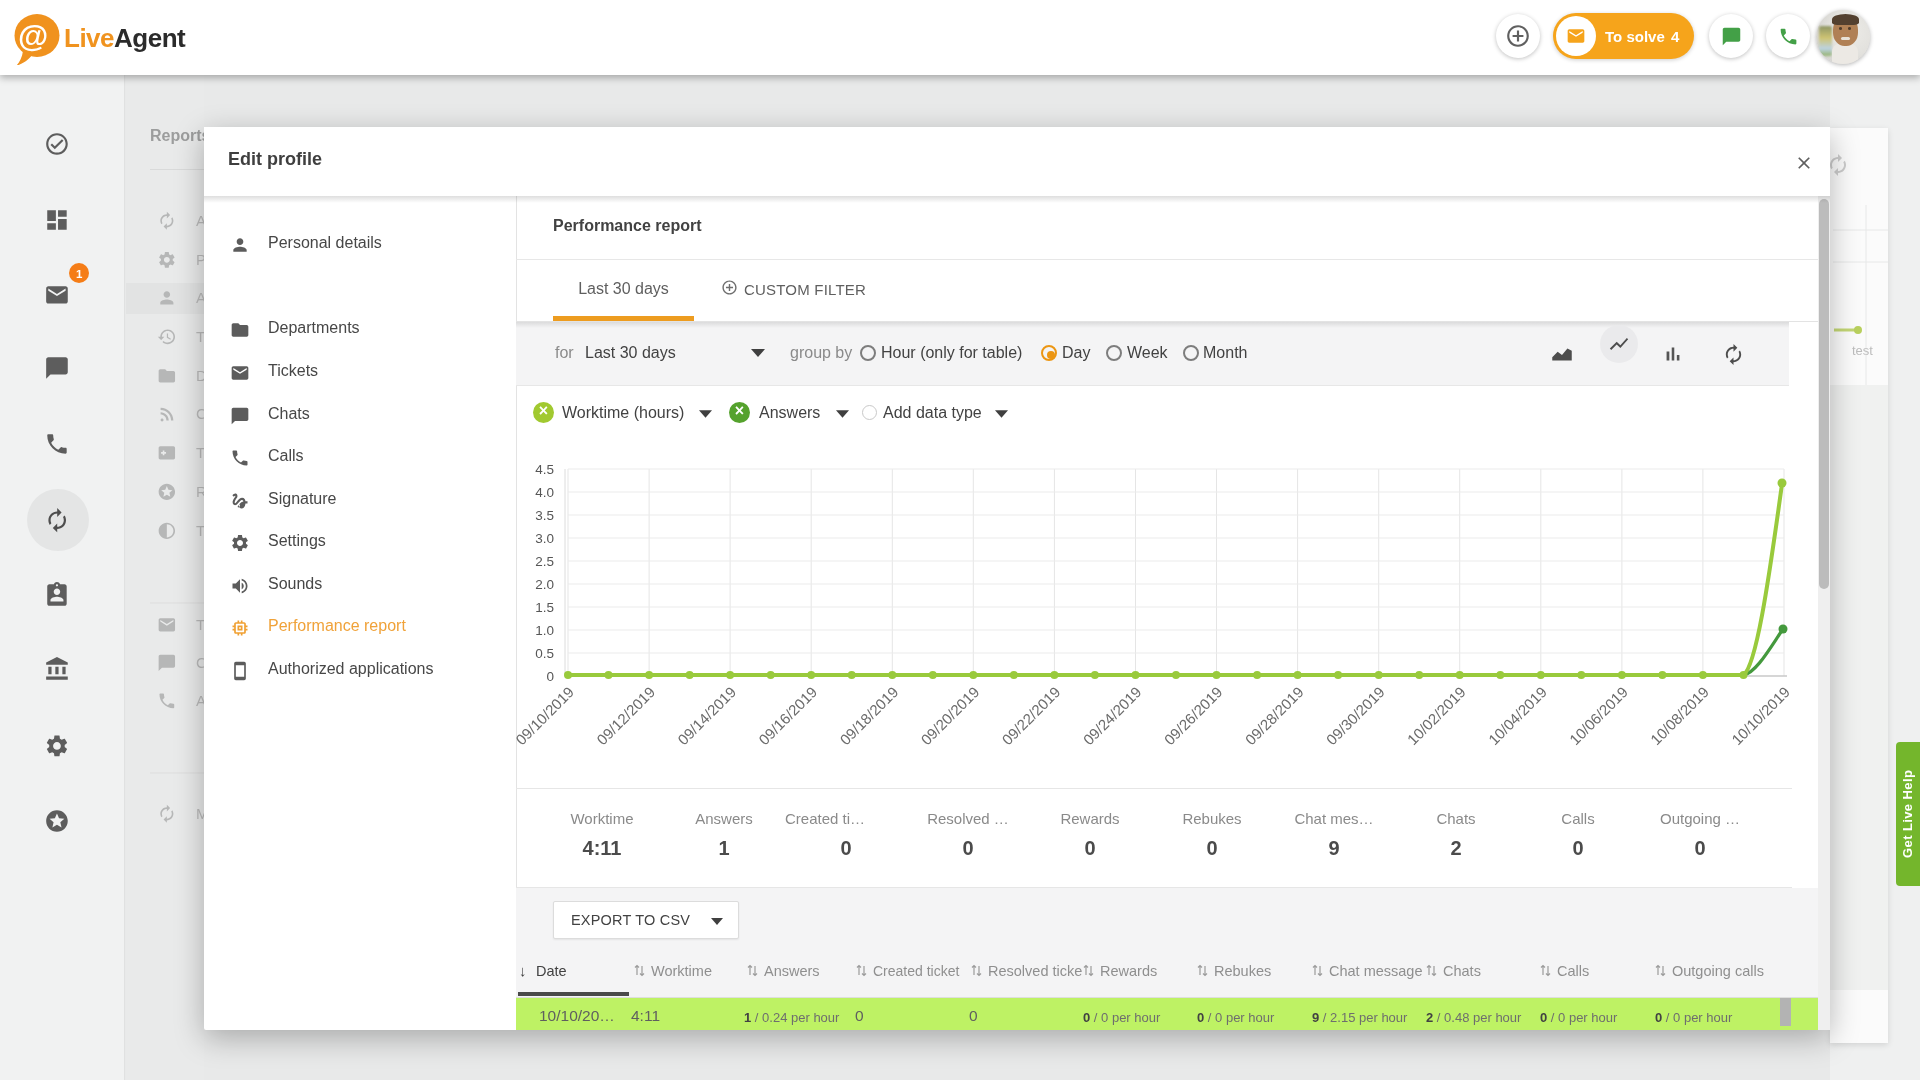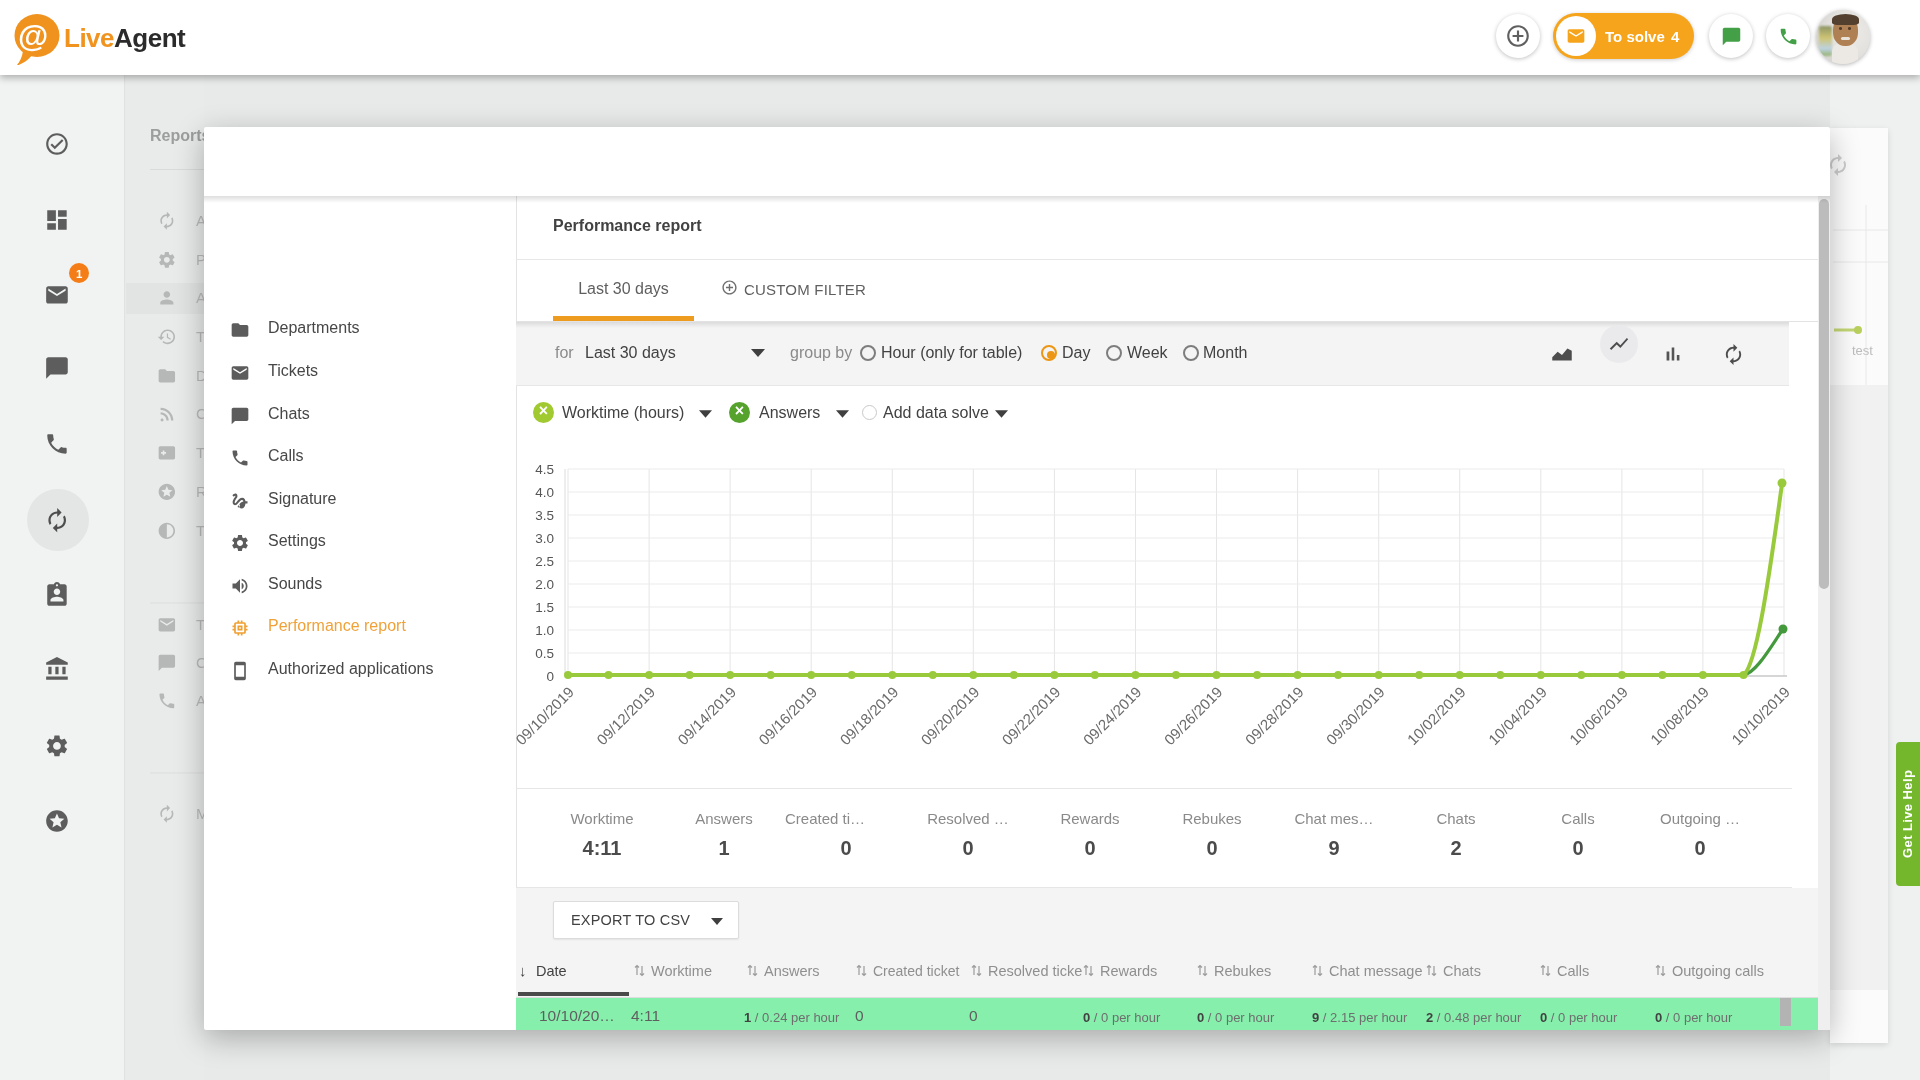--- a/index.html
+++ b/index.html
@@ -171,20 +171,26 @@
     <div class="abs" style="left:17px;top:7px;width:25px;height:29px;border-radius:44% 44% 46% 46%;background:#b08055;"></div>
     <div class="abs" style="left:16px;top:4px;width:27px;height:11px;border-radius:50% 50% 20% 20%;background:#53402f;"></div>
     <div class="abs" style="left:23px;top:17px;width:3px;height:2.5px;border-radius:50%;background:#503c2b;"></div>
     <div class="abs" style="left:32px;top:17px;width:3px;height:2.5px;border-radius:50%;background:#503c2b;"></div>
     <div class="abs" style="left:25px;top:27px;width:9px;height:3px;border-radius:2px;background:#e8e2d8;"></div>
   </div>
 </div>
 
 <div id="modal">
   <div id="mnav">
+    <div class="it" style="top:28px;">
+          <svg class="nico" width="20" height="20" viewBox="0 0 24 24" fill="#5c5c5c">
+            <path d="M12 12c2.21 0 4-1.79 4-4s-1.79-4-4-4-4 1.79-4 4 1.79 4 4 4zm0 2c-2.67 0-8 1.34-8 4v2h16v-2c0-2.66-5.33-4-8-4z"></path>
+          </svg>
+          <span class="lbl">Personal details</span>
+        </div>
     <div class="it" style="top:113px;">
           <svg class="nico" width="20" height="20" viewBox="0 0 24 24" fill="#5c5c5c">
             <path d="M10 4H4c-1.1 0-1.99.9-1.99 2L2 18c0 1.1.9 2 2 2h16c1.1 0 2-.9 2-2V8c0-1.1-.9-2-2-2h-8l-2-2z"></path>
           </svg>
           <span class="lbl">Departments</span>
         </div>
     <div class="it" style="top:156px;">
           <svg class="nico" width="20" height="20" viewBox="0 0 24 24" fill="#5c5c5c">
             <path d="M20 4H4c-1.1 0-1.99.9-1.99 2L2 18c0 1.1.9 2 2 2h16c1.1 0 2-.9 2-2V6c0-1.1-.9-2-2-2zm0 4l-8 5-8-5V6l8 5 8-5v2z"></path>
           </svg>
@@ -283,21 +289,21 @@
     <svg width="13" height="8" viewBox="0 0 14 8" style="position:absolute;left:183px;top:214px;">
           <path d="M0 0 L14 0 L7 8 Z" fill="#3f3f3f"></path>
         </svg>
     <div class="abs" style="left:213px;top:206px;width:21px;height:21px;border-radius:50%;background:#55a22d;"></div>
     <div class="abs" style="left:213px;top:205.5px;width:21px;text-align:center;font-size:16px;font-weight:bold;color:#fff;">×</div>
     <div class="abs" style="left:243px;top:208px;font-size:16px;color:#424242;">Answers</div>
     <svg width="13" height="8" viewBox="0 0 14 8" style="position:absolute;left:320px;top:214px;">
           <path d="M0 0 L14 0 L7 8 Z" fill="#3f3f3f"></path>
         </svg>
     <div class="abs" style="left:346px;top:209px;width:15px;height:15px;border-radius:50%;border:1.5px solid #c9c9c9;"></div>
-    <div class="abs" style="left:367px;top:208px;font-size:16px;color:#424242;">Add data solve</div>
+    <div class="abs" style="left:367px;top:208px;font-size:16px;color:#424242;">Add data type</div>
     <svg width="13" height="8" viewBox="0 0 14 8" style="position:absolute;left:479px;top:214px;">
           <path d="M0 0 L14 0 L7 8 Z" fill="#3f3f3f"></path>
         </svg>
 <svg class="abs" style="left:0;top:0;" width="1302" height="834" viewBox="0 0 1302 834">
 <path d="M52.0 273 V480 M133.1 273 V480 M214.1 273 V480 M295.2 273 V480 M376.3 273 V480 M457.3 273 V480 M538.4 273 V480 M619.5 273 V480 M700.5 273 V480 M781.6 273 V480 M862.7 273 V480 M943.7 273 V480 M1024.8 273 V480 M1105.9 273 V480 M1186.9 273 V480 M1268.0 273 V480" stroke="#e5e5e5" fill="none" stroke-width="1"></path>
 <path d="M52 273 H1268 M52 296 H1268 M52 319 H1268 M52 342 H1268 M52 365 H1268 M52 388 H1268 M52 411 H1268 M52 434 H1268 M52 457 H1268" stroke="#ebebeb" fill="none" stroke-width="1"></path>
 <path d="M49 480 H1271" stroke="#c8c8c8" stroke-width="1.5" fill="none"></path>
 <path d="M49 273 V480" stroke="#dcdcdc" stroke-width="1" fill="none"></path>
 <text x="38" y="277.5" font-size="13.5" fill="#565656" text-anchor="end">4.5</text>
 <text x="38" y="300.5" font-size="13.5" fill="#565656" text-anchor="end">4.0</text>
@@ -458,33 +464,39 @@
         </div>
 <div class="abs" style="left:1139px;top:765px;width:112px;height:20px;overflow:hidden;text-align:center;">
           <svg width="11" height="13" viewBox="0 0 11 13" style="position:absolute;left:0;top:3px;">
             <path d="M3 11 V2 M1 3.5 L3 1.5 L5 3.5" stroke="#9b9b9b" stroke-width="1.2" fill="none"></path>
             <path d="M8 2 V11 M6 9.5 L8 11.5 L10 9.5" stroke="#9b9b9b" stroke-width="1.2" fill="none"></path>
           </svg>
           <span style="position:absolute;left:17px;top:2px;font-size:14.5px;color:#8f8f8f;white-space:nowrap;">Outgoing calls</span>
         </div>
     <div class="abs" style="left:2px;top:796px;width:111px;height:4px;background:#4a4a4a;"></div>
     <div class="hline" style="left:0;top:801px;width:1302px;background:#dedede;"></div>
-    <div style="position:absolute;left:0;top:802px;width:1302px;height:32px;background:#86efac;">
+    <div style="position:absolute;left:0;top:802px;width:1302px;height:32px;background:#bef264;">
           <div class="abs" style="left:23px;top:9px;font-size:15.5px;color:#5f5f5f;">10/10/20…</div>
 <div class="abs" style="left:115px;top:9px;font-size:15.5px;color:#5f5f5f;">4:11</div>
 <div class="abs" style="left:228px;top:10px;white-space:nowrap;"><span style="font-weight:bold;color:#424242;font-size:13px;">1</span><span style="font-size:13px;color:#6e6e6e;"> / 0.24 per hour</span></div>
 <div class="abs" style="left:339px;top:9px;font-size:15.5px;color:#5f5f5f;">0</div>
 <div class="abs" style="left:453px;top:9px;font-size:15.5px;color:#5f5f5f;">0</div>
 <div class="abs" style="left:567px;top:10px;white-space:nowrap;"><span style="font-weight:bold;color:#424242;font-size:13px;">0</span><span style="font-size:13px;color:#6e6e6e;"> / 0 per hour</span></div>
 <div class="abs" style="left:681px;top:10px;white-space:nowrap;"><span style="font-weight:bold;color:#424242;font-size:13px;">0</span><span style="font-size:13px;color:#6e6e6e;"> / 0 per hour</span></div>
 <div class="abs" style="left:796px;top:10px;white-space:nowrap;"><span style="font-weight:bold;color:#424242;font-size:13px;">9</span><span style="font-size:13px;color:#6e6e6e;"> / 2.15 per hour</span></div>
 <div class="abs" style="left:910px;top:10px;white-space:nowrap;"><span style="font-weight:bold;color:#424242;font-size:13px;">2</span><span style="font-size:13px;color:#6e6e6e;"> / 0.48 per hour</span></div>
 <div class="abs" style="left:1024px;top:10px;white-space:nowrap;"><span style="font-weight:bold;color:#424242;font-size:13px;">0</span><span style="font-size:13px;color:#6e6e6e;"> / 0 per hour</span></div>
 <div class="abs" style="left:1139px;top:10px;white-space:nowrap;"><span style="font-weight:bold;color:#424242;font-size:13px;">0</span><span style="font-size:13px;color:#6e6e6e;"> / 0 per hour</span></div>
         </div>
     <div class="abs" style="left:1264px;top:802px;width:11px;height:28px;background:#b3b3b3;"></div>
   </div>
   <div id="msb">
         <div id="msbt"></div>
       </div>
   <div id="mshadow"></div>
+  <div id="mhead">
+    <div class="ttl">Edit profile</div>
+    <svg width="20" height="20" viewBox="0 0 24 24" style="position:absolute;left:1590px;top:26px;" fill="#5f5f5f">
+          <path d="M19 6.41L17.59 5 12 10.59 6.41 5 5 6.41 10.59 12 5 17.59 6.41 19 12 13.41 17.59 19 19 17.59 13.41 12z"></path>
+        </svg>
+  </div>
 </div>
 </div>
 
 </body></html>

